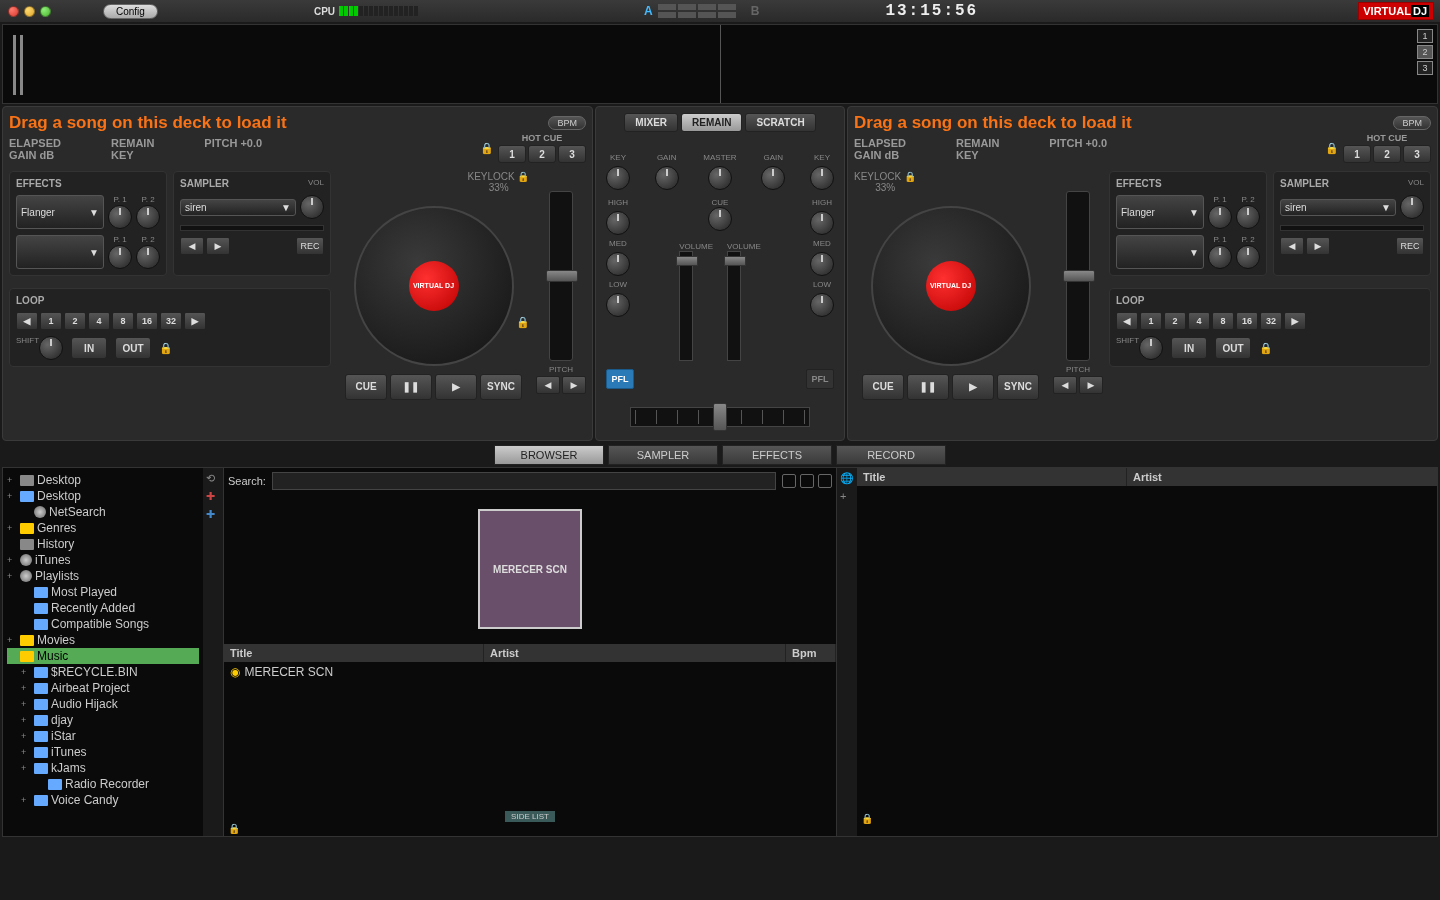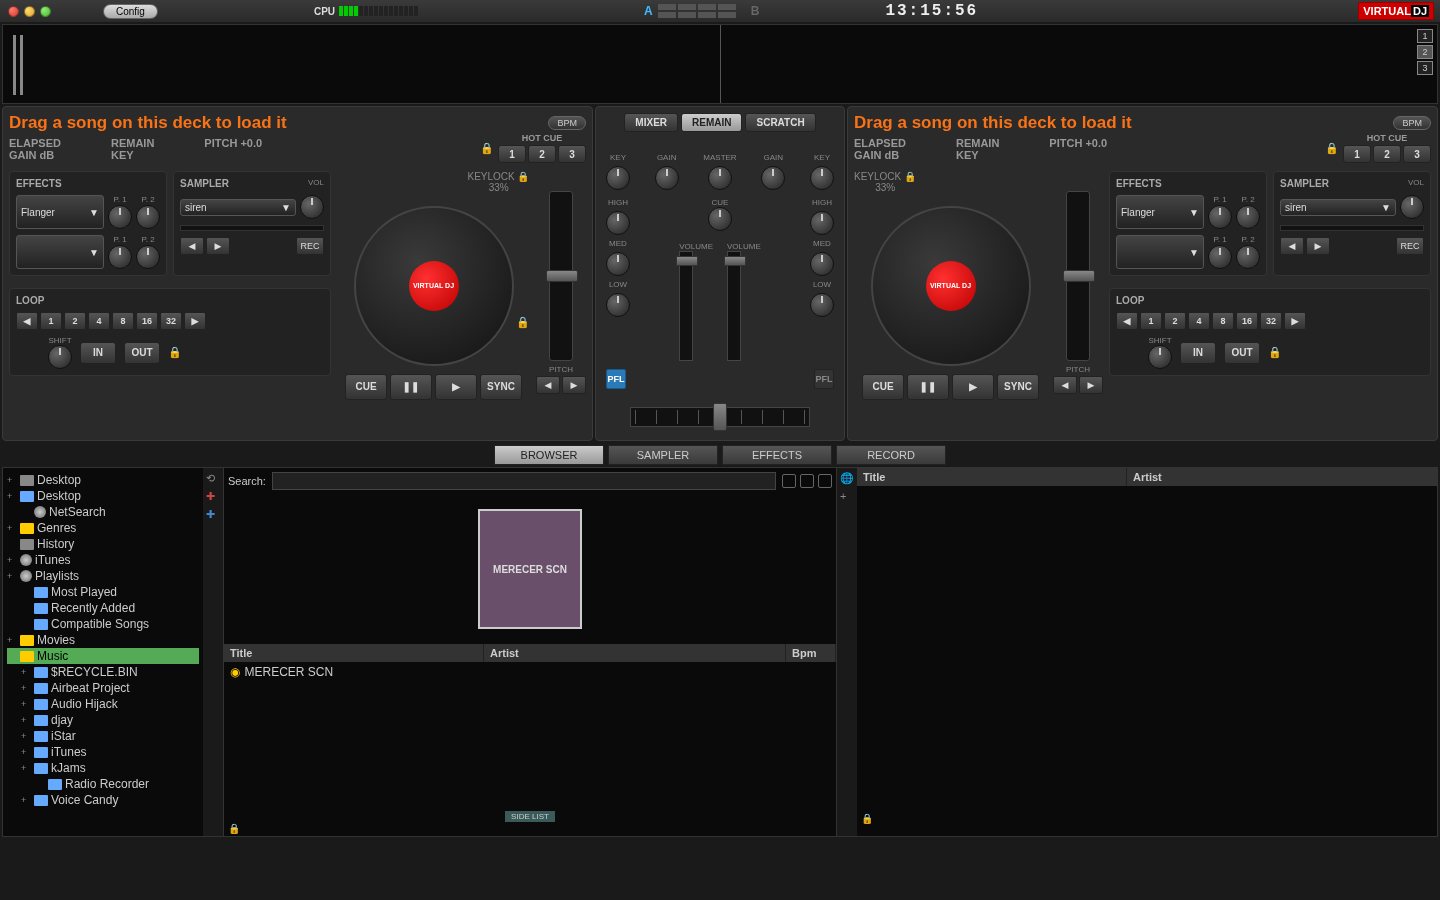--- a/index.html
+++ b/index.html
@@ -76,37 +76,37 @@
 .pitch-slider{width:24px;height:170px;background:#111;border:1px solid #444;border-radius:3px;position:relative;margin-top:20px;}
 .pitch-handle{position:absolute;left:-4px;width:32px;height:12px;background:linear-gradient(#888,#555);border:1px solid #333;border-radius:2px;top:50%;transform:translateY(-50%);}
 .pitch-label{font-size:8px;color:#888;margin-top:4px;}
 .pitch-btns{display:flex;gap:2px;margin-top:2px;}
 
 
 .loop-panel{background:#222;border:1px solid #333;border-radius:4px;padding:6px;margin-top:6px;}
 .loop-row{display:flex;gap:2px;align-items:center;}
 .loop-btn{width:22px;height:18px;background:linear-gradient(#555,#333);border:1px solid #222;border-radius:2px;display:flex;align-items:center;justify-content:center;font-size:9px;color:#ddd;font-weight:bold;}
 .loop-row2{display:flex;gap:8px;align-items:center;margin-top:6px;}
-.shift-knob-wrap{display:flex;flex-direction:column;align-items:center;margin-left:32px;}
+.shift-knob-wrap{display:flex;flex-direction:row;align-items:flex-start;}
 .inout-btn{width:36px;height:22px;background:linear-gradient(#555,#333);border:1px solid #222;border-radius:3px;display:flex;align-items:center;justify-content:center;font-size:10px;font-weight:bold;color:#ddd;}
 .lock-orange{color:#d90;}
 
 
 .mix-tabs{display:flex;gap:3px;justify-content:center;margin-bottom:21px;}
 .mix-tab{padding:3px 10px;background:linear-gradient(#555,#333);border:1px solid #222;border-radius:3px;font-size:10px;font-weight:bold;color:#ddd;}
 .mix-tab.active{background:linear-gradient(#ccc,#999);color:#222;}
 .mix-knobs{display:flex;justify-content:space-between;padding:0 4px;}
 .mix-col{display:flex;flex-direction:column;align-items:center;gap:4px;}
 .mix-knob-label{font-size:8px;color:#888;}
 .eq-row{display:flex;justify-content:space-between;padding:0 4px;margin-top:8px;}
 .vol-sliders{display:flex;justify-content:center;gap:14px;margin-top:8px;}
 .vslider{width:14px;height:110px;background:#111;border:1px solid #444;position:relative;}
 .vhandle{position:absolute;left:-4px;width:22px;height:10px;background:linear-gradient(#888,#555);border:1px solid #333;top:4px;}
 .pfl-row{display:flex;justify-content:space-between;margin-top:8px;padding:0 4px;}
-.pfl-btn{width:20px;height:20px;border-radius:2px;display:flex;align-items:center;justify-content:center;font-size:9px;font-weight:bold;}
+.pfl-btn{width:28px;height:20px;border-radius:2px;display:flex;align-items:center;justify-content:center;font-size:9px;font-weight:bold;}
 .pfl-a{background:#2a7ab8;color:#fff;border:1px solid #1a5a8a;}
 .pfl-b{background:#333;color:#888;border:1px solid #222;}
 .crossfader{margin:18px auto 0;width:180px;height:20px;background:#111;border:1px solid #444;position:relative;display:flex;align-items:center;}
 .cf-handle{position:absolute;left:50%;transform:translateX(-50%);width:14px;height:28px;background:linear-gradient(#888,#555);border:1px solid #333;border-radius:2px;}
 .cf-ticks{position:absolute;width:100%;display:flex;justify-content:space-between;padding:0 4px;}
 .cf-tick{width:1px;height:14px;background:#555;}
 
 
 .lib-tabs{display:flex;justify-content:center;gap:4px;margin-top:4px;}
 .lib-tab{width:110px;text-align:center;padding:3px;background:linear-gradient(#555,#3a3a3a);border:1px solid #222;font-size:11px;color:#ccc;}

